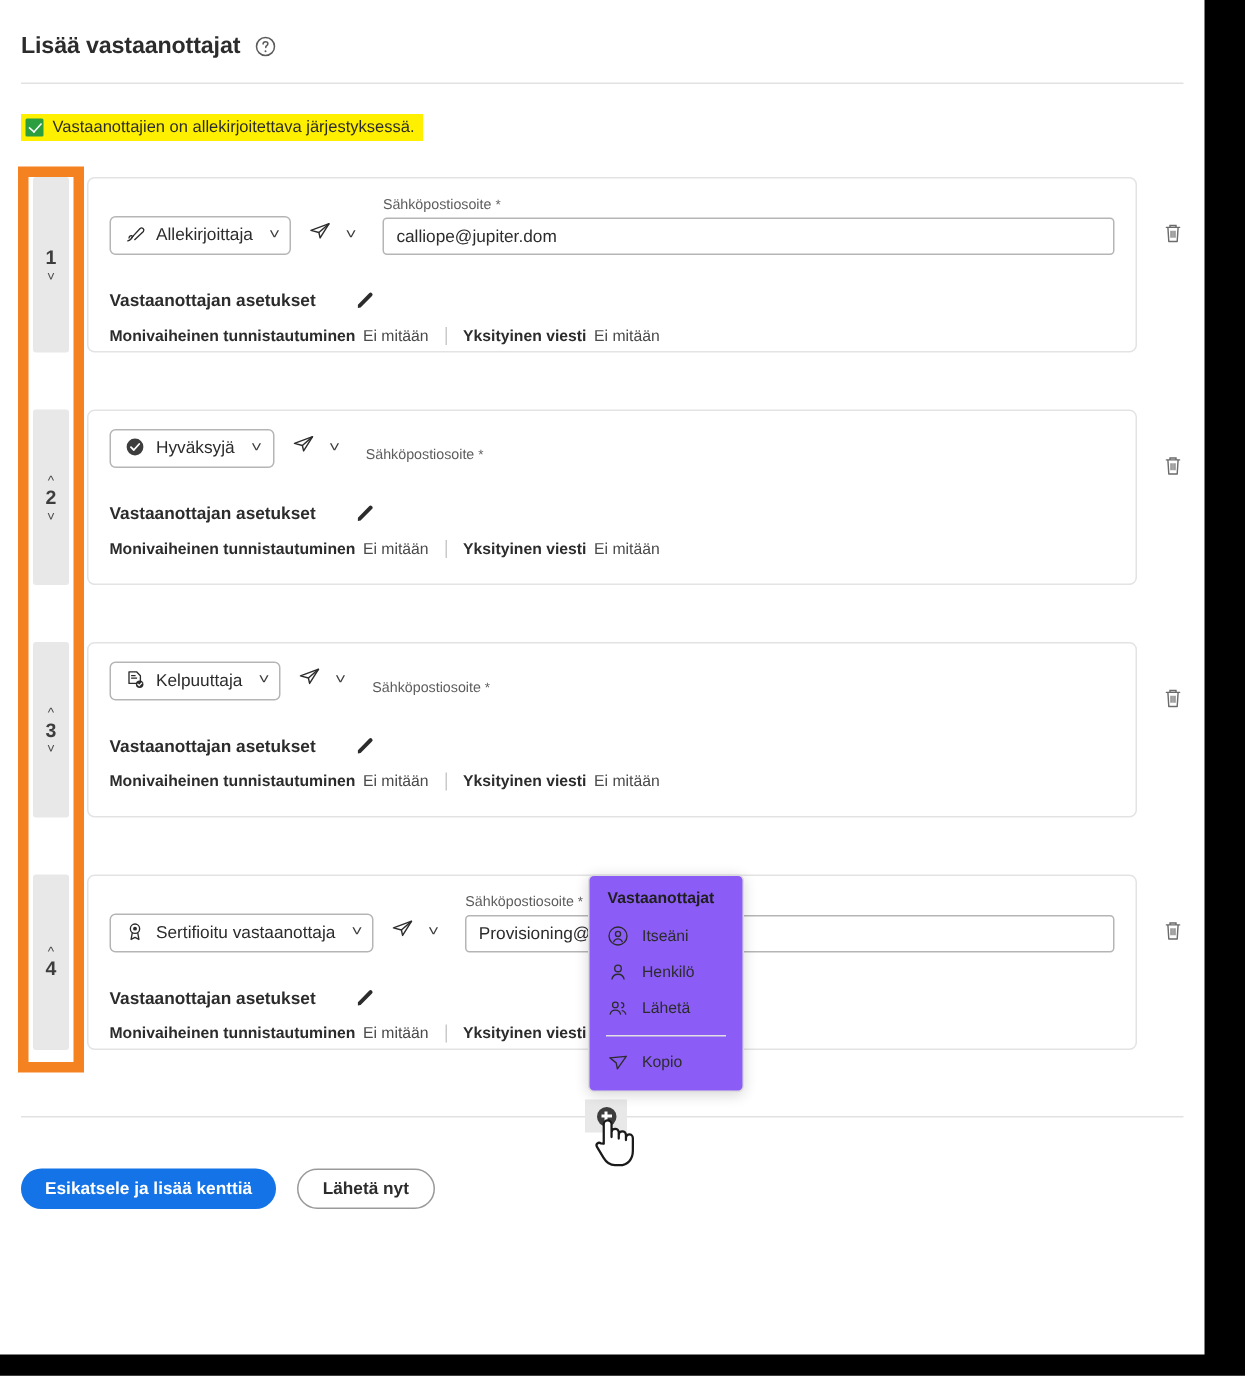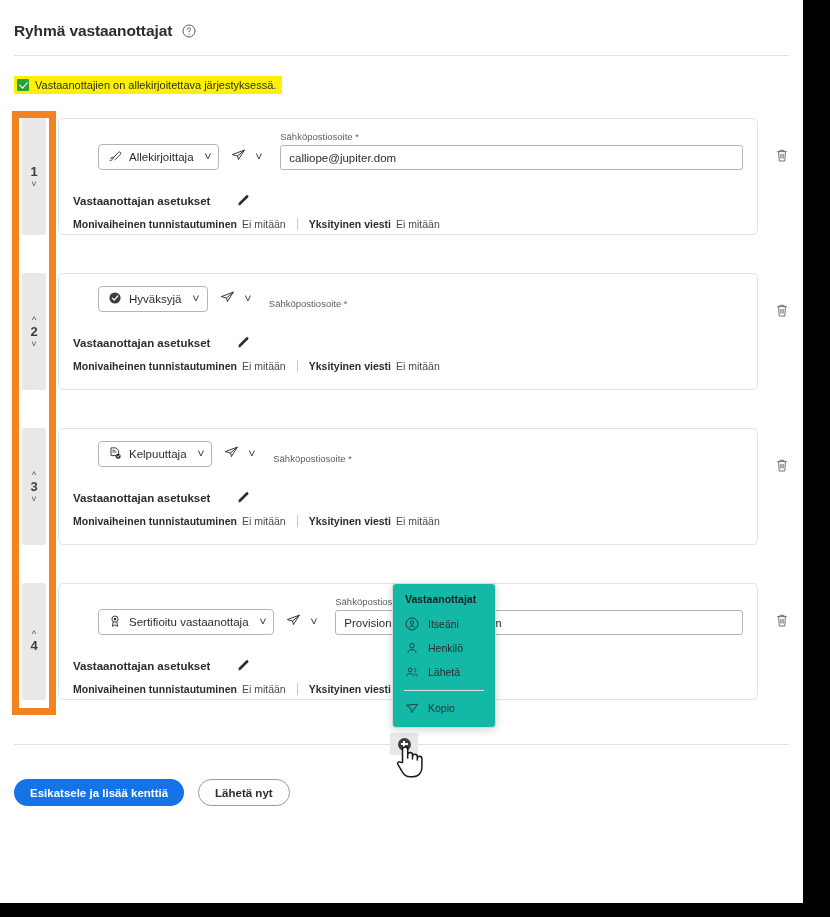--- a/index.html
+++ b/index.html
@@ -137,21 +137,20 @@
     min-width: 110px;
     border: 1px solid #b5b5b5;
     border-radius: 4px;
     background: #fff;
     display: flex; align-items: center;
     padding: 0 8px 0 9px;
     gap: 7px;
     font-size: 11.5px;
     color: #2c2c2c;
     white-space: nowrap;
-    margin-left: 25px;
   }
   .role-label { flex: 1 1 auto; }
   .chev-down {
     font-size: 10px; color: #3d3d3d;
     transform: scaleX(1.25);
     line-height: 1;
     margin-left: 4px;
   }
   .deliver-group {
     display: flex; align-items: center; gap: 6px;
@@ -213,21 +212,21 @@
     width: 1px; height: 12px;
     background: #c9c9c9;
     margin: 0 6px;
   }
 
   
   .popup {
     position: absolute;
     left: 392px; top: 583px;
     width: 104px;
-    background: #14b8a6;
+    background: #8b5cf6;
     border: 1px solid #dcdcdc;
     border-radius: 4px;
     box-shadow: 0 2px 9px rgba(0,0,0,0.16);
     padding: 8px 0 7px 0;
     z-index: 50;
   }
   .popup-title {
     font-size: 10.5px;
     font-weight: bold;
     color: #1f1f1f;
@@ -319,21 +318,21 @@
     cursor: pointer;
     white-space: nowrap;
   }
 </style>
 </head>
 <body>
 
 <div id="canvas">
 
   <div class="page-header">
-    <span class="page-title">Ryhmä vastaanottajat</span>
+    <span class="page-title">Lisää vastaanottajat</span>
     <span class="help-icon">
       <svg width="14" height="14" viewBox="0 0 14 14" fill="none">
         <circle cx="7" cy="7" r="6" stroke="#5a5a5a" stroke-width="1"></circle>
         <path d="M5.4 5.3c0-0.9 0.7-1.5 1.6-1.5s1.6 0.6 1.6 1.4c0 1-1.1 1.2-1.4 1.9v0.6" stroke="#5a5a5a" stroke-width="1" fill="none" stroke-linecap="round"></path>
         <circle cx="7" cy="10.1" r="0.65" fill="#5a5a5a"></circle>
       </svg>
     </span>
   </div>
   <div class="header-rule"></div>
 

